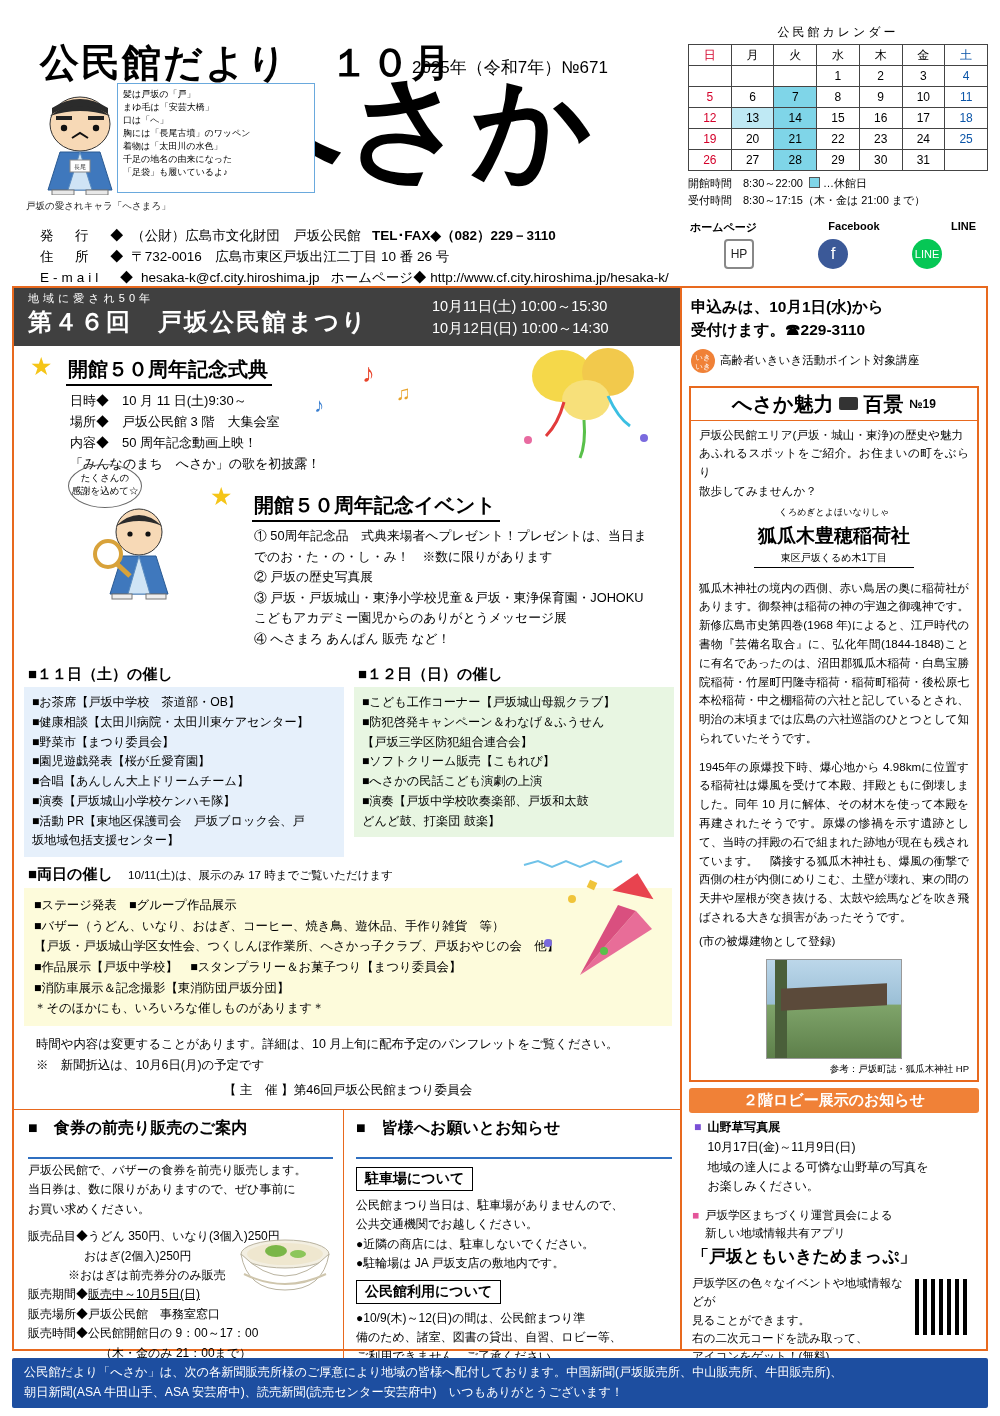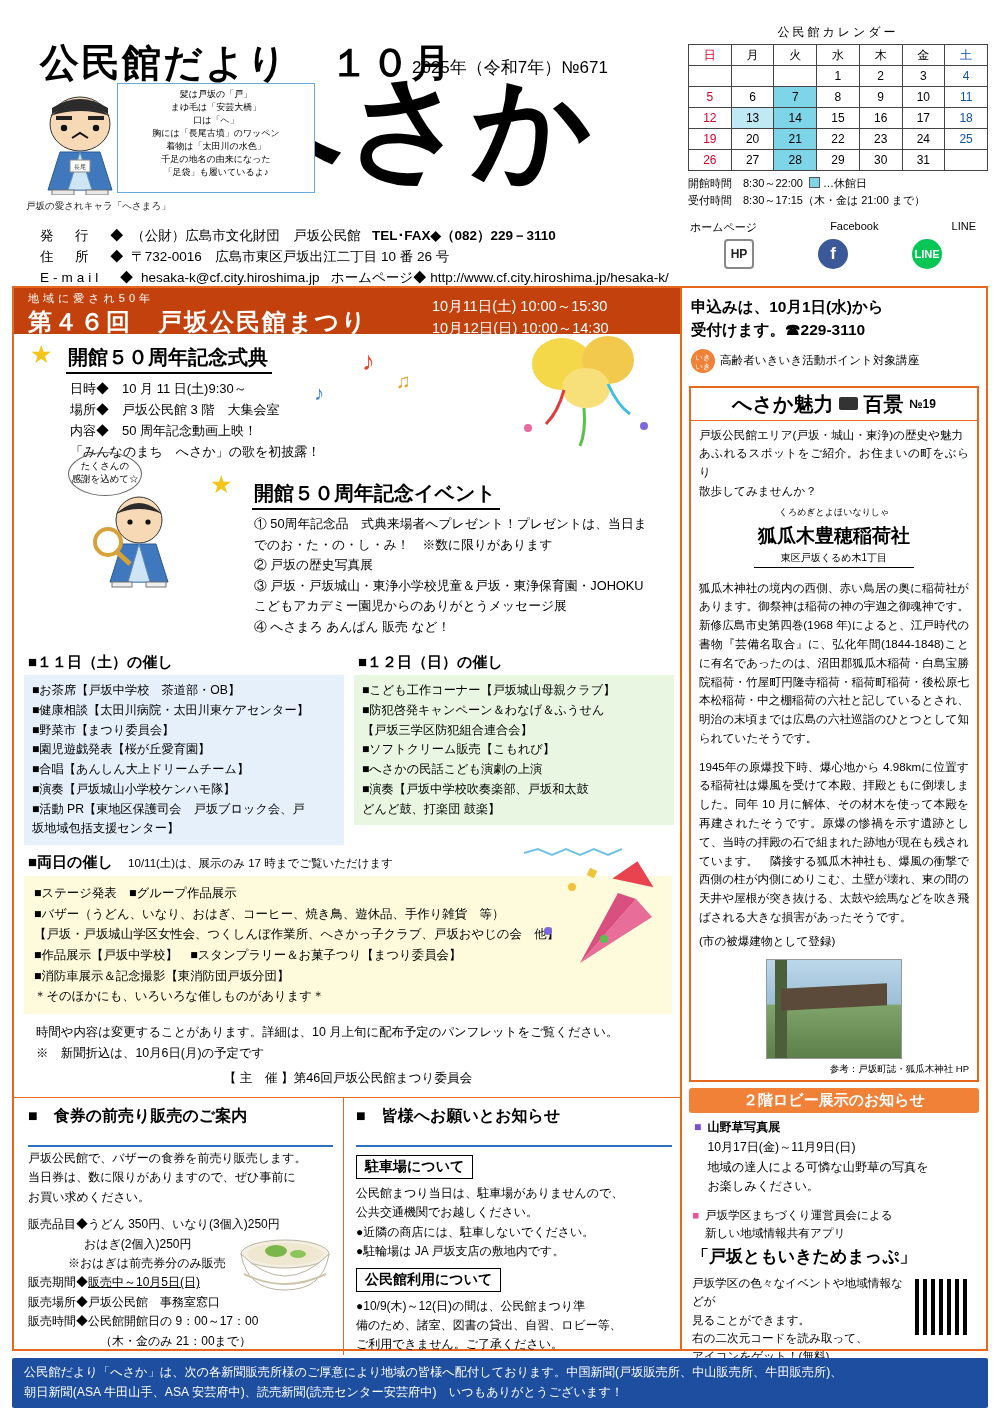--- a/index.html
+++ b/index.html
@@ -35,21 +35,21 @@
     position:absolute; left:18px; top:82px; width:100px; height:105px;
   }
   .mascot-caption {
     position:absolute; left:14px; top:192px; font-size:9.5px; color:#222;
   }
   .mascot-notes {
     position:absolute; left:105px; top:75px; width:198px; height:110px;
     border:1px solid #6aa9dd; background:#fff;
     font-size:9px; line-height:1.45; padding:4px 5px;
   }
-  .mascot-notes div { white-space:nowrap;text-align:center; }
+  .mascot-notes div { white-space:nowrap; }
 
   
   .cal-wrap { position:absolute; right:0; top:16px; width:300px; }
   .cal-title { text-align:center; font-size:12px; letter-spacing:3px; margin-bottom:3px;}
   table.cal { border-collapse:collapse; width:300px; font-size:12px; }
   table.cal th, table.cal td {
     border:1px solid #444; width:42px; height:21px; text-align:center; padding:0;
   }
   table.cal th { font-weight:normal; }
   .sun { color:#d4002a; }
@@ -57,33 +57,33 @@
   .cal-hl { background:#7fd5e8; }
   .cal-hl2 { background:#bfe9f4; }
   .cal-note { font-size:11px; margin-top:4px; line-height:1.5; }
   .cal-note .sq { display:inline-block; width:11px; height:11px; background:#7fd5e8; border:1px solid #555; vertical-align:-1px; margin:0 3px; }
 
   
   .contact { position:absolute; left:28px; top:218px; font-size:13.5px; line-height:1.55; }
   .contact .lbl { letter-spacing:4px; }
   .tel { font-weight:bold; }
   .sns { position:absolute; right:0; top:212px; width:310px; font-size:11px; }
-  .sns-row { display:flex; justify-content:space-between; padding:0 12px; }
+  .sns-row { display:flex; justify-content:space-between; padding:0 12px;font-weight:bold; }
   .sns-icons { display:flex; justify-content:space-around; margin-top:4px; padding:0 14px;}
-  .ic { width:30px; height:30px; border-radius:50%; display:flex; align-items:center; justify-content:center; color:#fff; font-weight:bold; font-size:17px; }
+  .ic { width:30px; height:30px; border-radius:50%; display:flex; align-items:center; justify-content:center; color:#fff; font-weight:normal; font-size:17px; }
   .ic.fb { background:#3b5998; }
   .ic.line { background:#06c755; font-size:11px; }
   .ic.home { background:#fff; color:#222; border:2px solid #888; border-radius:4px; font-size:12px; }
 
   
   .body-frame { position:absolute; left:12px; top:286px; width:976px; height:1065px; border:2px solid #e8691e; }
   .col-left { position:absolute; left:0; top:0; width:668px; height:100%; }
   .col-right { position:absolute; right:0; top:0; width:306px; height:100%; border-left:2px solid #e8691e; }
 
-  .fes-band { display:flex; background:#c2410c; color:#fff; height:46px; }
+  .fes-band { display:flex; background:#404040; color:#fff; height:58px; }
   .fes-left { flex:1; padding:3px 14px; }
   .fes-small { font-size:11px; letter-spacing:4px; }
   .fes-big { font-size:24px; font-weight:bold; letter-spacing:2px; }
   .fes-right { width:250px; font-size:14.5px; padding:7px 6px 0 0; line-height:1.55; }
 
   .sec { padding:4px 12px; }
   h3.star { font-size:20px; font-weight:bold; margin:6px 0 4px 40px; border-bottom:2px solid #000; display:inline-block; padding:0 4px 1px 2px; }
   .star-ic { position:absolute; font-size:25px; color:#f5c518; }
   .li { font-size:13px; line-height:1.62; margin-left:44px; }
   .li2 { font-size:12.8px; line-height:1.6; margin-left:40px; }

